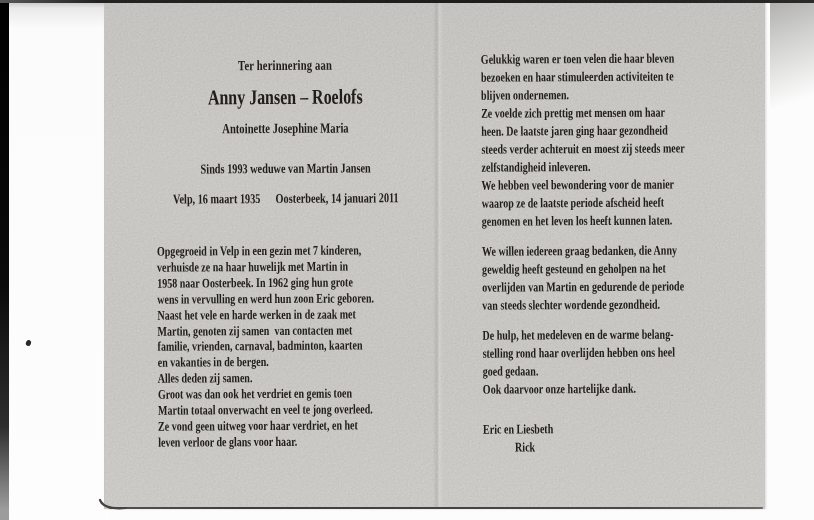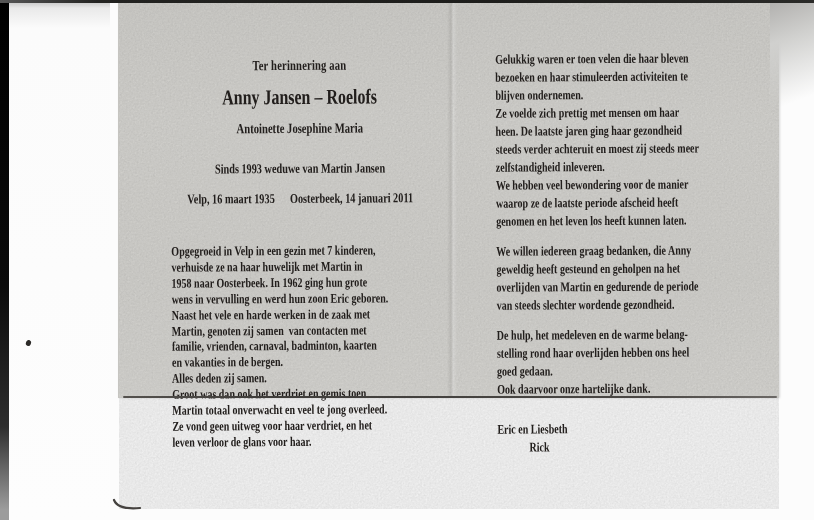--- a/index.html
+++ b/index.html
@@ -27,22 +27,22 @@
   
   .gutter {
     position: absolute;
     left: 9px; top: 0;
     width: 101px; height: 520px;
     background: linear-gradient(180deg, #bdbdbd 0px, #e9e9e9 8px, #fbfbfb 28px, #fdfdfd 100%);
   }
   
   .card {
     position: absolute;
-    left: 118px; top: 0;
-    width: 660px; height: 398px;
+    left: 104px; top: 0;
+    width: 660px; height: 509px;
     background: linear-gradient(180deg, #d5d4d0 0%, #dad9d5 30%, #d8d7d3 70%, #dcdbd7 100%);
     border-left: 1px solid #c6c5c1;
     box-shadow: 1px 0 2px rgba(0,0,0,0.15);
   }
   .grain {
     position: absolute;
     left: 0; top: 0;
     pointer-events: none;
     opacity: 0.13;
   }

